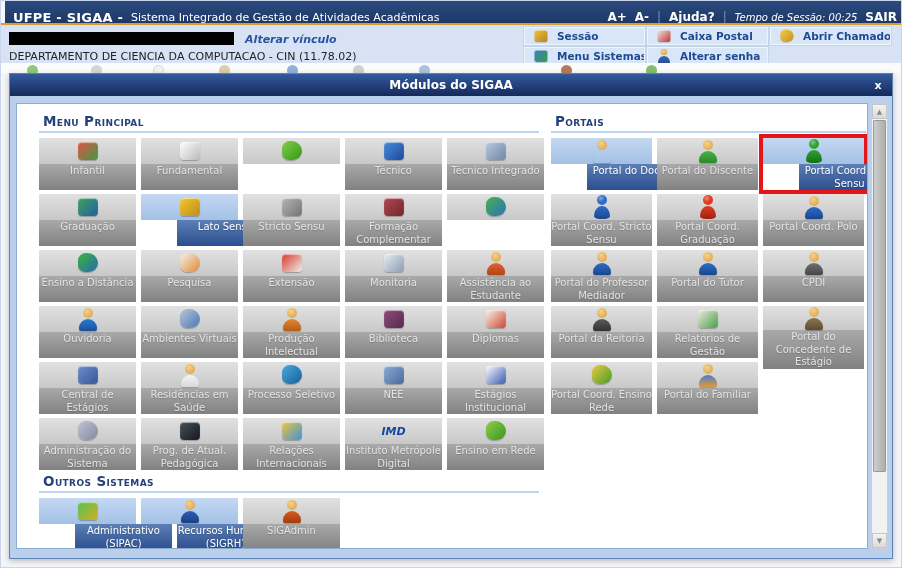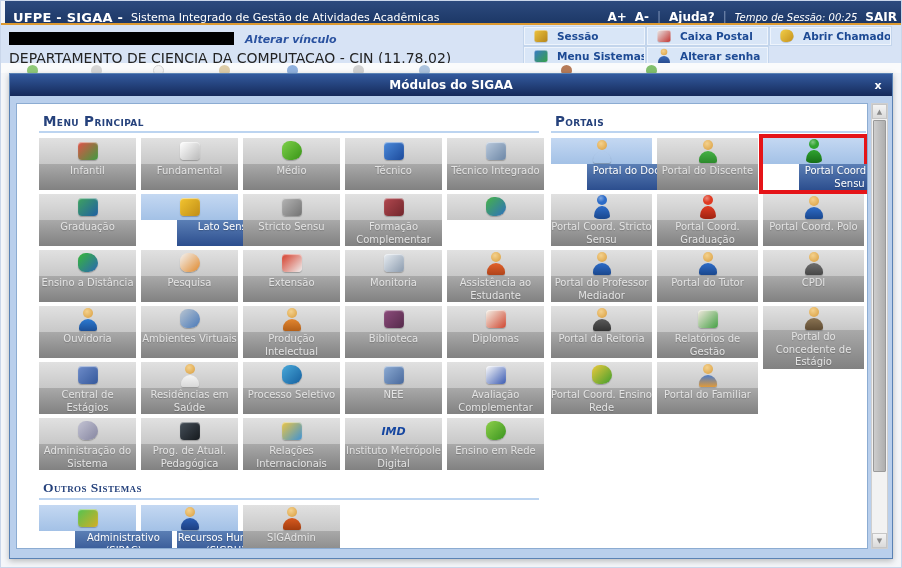--- a/index.html
+++ b/index.html
@@ -21,21 +21,21 @@
   .session { font-style:italic; font-size:10px; }
   .logout { font-weight:bold; font-size:12px; cursor:pointer; }
 
   .orange-line { position:absolute; top:22px; left:0; width:100%; height:2px; background:#dd9a30; }
 
   
   .subheader { position:absolute; top:24px; left:0; width:100%; height:38px; background:#d7e3f5; }
   .user-block { position:absolute; left:8px; top:3px; }
   .redacted { display:inline-block; width:225px; height:13px; background:#000; vertical-align:middle; }
   .change-link { font-size:11px; font-weight:bold; font-style:italic; color:#2a52a0; margin-left:6px; cursor:pointer; }
-  .department { font-size:14px; color:#222; margin-top:3px; }
+  .department { font-size:11px; color:#222; margin-top:3px; }
   .hdr-actions { position:absolute; right:10px; top:2px; display:grid;
                  grid-template-columns:repeat(3,121px); gap:2px; }
   .hdr-cell { height:18px; background:#d9e6f7; border:1px solid #eef4fc; box-shadow:0 0 0 1px #c3d5ec;
               display:flex; align-items:center; gap:4px; padding:0 4px; cursor:pointer;
               font-size:10.5px; font-weight:bold; color:#1d4a94; white-space:nowrap; overflow:hidden; }
   .hdr-cell .icon { transform:scale(.66); transform-origin:center; }
 
   
   .bg-strip { position:absolute; top:62px; left:0; width:100%; height:10px; background:#fafbfc; overflow:hidden; }
   .bg-strip span { position:absolute; top:2px; width:11px; height:11px; border-radius:50%; opacity:.85; }
@@ -53,21 +53,21 @@
                    display:flex; align-items:flex-start; overflow:hidden; }
 
   .sec-title { font-size:13.5px; font-weight:bold; color:#26427c; font-variant:small-caps;
                letter-spacing:.4px; border-bottom:2px solid #bcd4f0; padding:1px 0 2px 4px; margin-bottom:5px; }
   .col-left { width:508px;padding-left:8px; }
   .col-right { width:315px; margin-left:12px; }
   .grid { display:grid; gap:4px 5px; }
   #menu-grid, #outros-grid { grid-template-columns:repeat(5,97px); }
   #portais-grid { grid-template-columns:repeat(3,101px); }
   #outros-grid { grid-template-columns:repeat(3,97px); }
-  .outros-title { margin-top:9px;font-family:Liberation Serif, serif; }
+  .outros-title { margin-top:2px; }
 
   .mod-btn { height:52px; display:flex; flex-direction:column; cursor:pointer; overflow:visible; }
   .btn-icon-area { height:26px; width:100%; display:flex; align-items:center; justify-content:center;
                    background:linear-gradient(#e1e1e1,#c8c8c8); }
   .btn-label { flex:1; width:100%; background:linear-gradient(#a9a9a9,#818181);
                font-size:10px; line-height:12.5px; color:#e3e3e3; text-align:center;
                display:block; padding-top:1px; overflow:visible; text-shadow:0 1px 1px rgba(0,0,0,.2); }
   .mod-btn.active .btn-icon-area { background:linear-gradient(#c4d8f2,#a3c1e6); }
   .mod-btn.active .btn-label { background:linear-gradient(#5b7fb5,#2c4e8e); color:#fff;margin-left:36px; }
   .mod-btn.highlight { box-shadow:0 0 0 4px #e51418; position:relative; z-index:2; }
@@ -185,21 +185,20 @@
               <div class="mod-btn">
                 <div class="btn-icon-area">
                   <div class="icon block" style="--c1: #ffffff; --c2: #b9b9b9;"></div>
                 </div>
                 <div class="btn-label">Fundamental</div>
               </div>
               <div class="mod-btn">
                 <div class="btn-icon-area">
                   <div class="icon blob" style="--c1: #7ed04a; --c2: #389417;"></div>
                 </div>
-                <div class="btn-label">Médio</div>
               </div>
               <div class="mod-btn">
                 <div class="btn-icon-area">
                   <div class="icon block" style="--c1: #4b8ada; --c2: #1c4a9b;"></div>
                 </div>
                 <div class="btn-label">Técnico</div>
               </div>
               <div class="mod-btn">
                 <div class="btn-icon-area">
                   <div class="icon block" style="--c1: #b9c9dc; --c2: #6d87a6;"></div>
@@ -316,21 +315,21 @@
               <div class="mod-btn">
                 <div class="btn-icon-area">
                   <div class="icon block" style="--c1: #8cabd3; --c2: #49699c;"></div>
                 </div>
                 <div class="btn-label">NEE</div>
               </div>
               <div class="mod-btn">
                 <div class="btn-icon-area">
                   <div class="icon block" style="--c1: #fafafa; --c2: #3a5ab2;"></div>
                 </div>
-                <div class="btn-label">Avaliação Complementar</div>
+                <div class="btn-label">Estágios Institucional</div>
               </div>
               <div class="mod-btn">
                 <div class="btn-icon-area">
                   <div class="icon blob" style="--c1: #c3c3d3; --c2: #8585a0;"></div>
                 </div>
                 <div class="btn-label">Administração do Sistema</div>
               </div>
               <div class="mod-btn">
                 <div class="btn-icon-area">
                   <div class="icon block" style="--c1: #46505a; --c2: #15191d;"></div>

